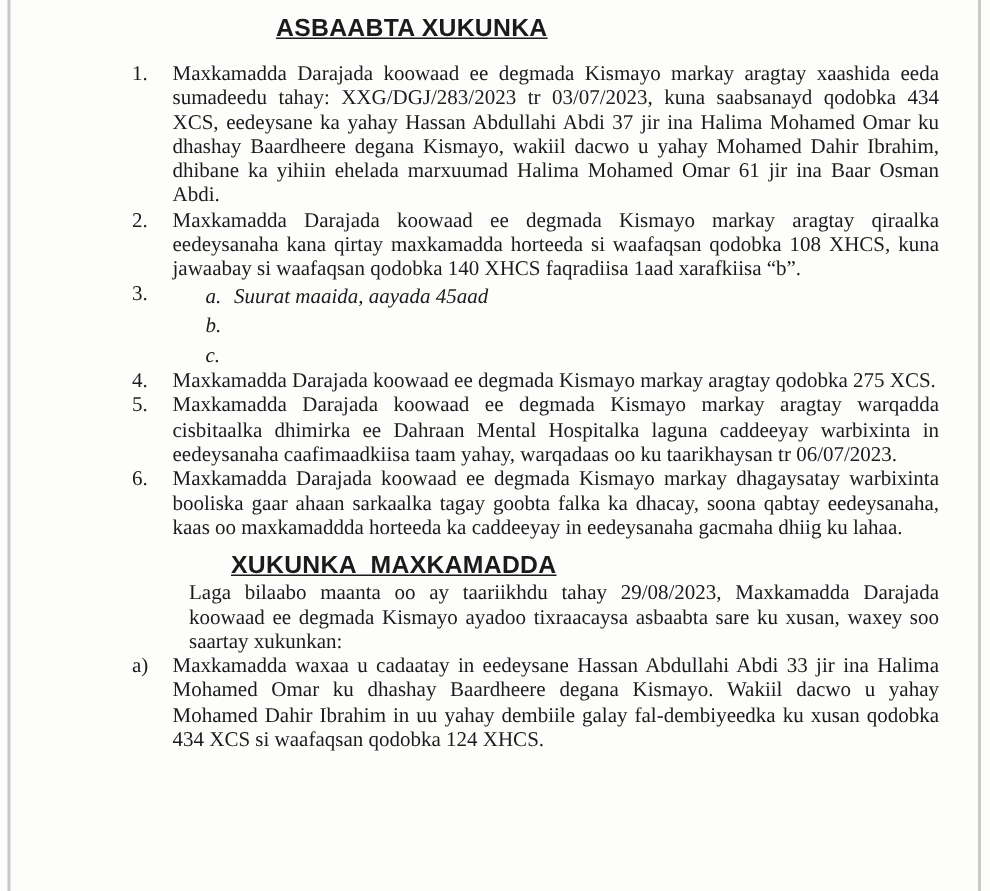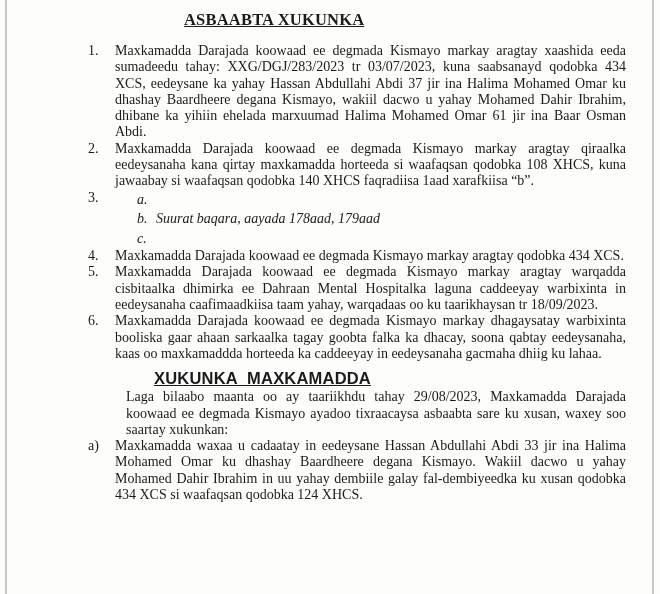--- a/index.html
+++ b/index.html
@@ -23,21 +23,21 @@
   }
 
   .heading {
     font-family: "Liberation Sans", sans-serif;
     font-weight: bold;
     text-decoration: underline;
     font-size: 16.5px;
     letter-spacing: 0.2px;
     white-space: nowrap;
   }
-  .heading.first  { margin: 10px 0 0 96px; font-family: Liberation Serif, serif; }
+  .heading.first  { margin: 10px 0 0 96px; }
   .heading.second { margin: 7px 0 1px 66px; word-spacing: 5px; }
 
   .list { margin-top: 13px; }
 
   .item {
     display: flex;
     font-size: 14px;
     line-height: 16.3px;
   }
   .item .marker { width: 27px; flex: none; }
@@ -82,40 +82,40 @@
       <span class="marker">2.</span>
       <span class="text"><span>Maxkamadda Darajada koowaad ee degmada Kismayo markay aragtay qiraalka eedeysanaha kana qirtay maxkamadda horteeda si waafaqsan qodobka 108 XHCS, kuna jawaabay si waafaqsan qodobka 140 XHCS faqradiisa 1aad xarafkiisa “b”.</span></span>
     </div>
 
     <div class="item">
       <span class="marker">3.</span>
       <span class="text">
         <span class="sub-list" style="display:block">
           <span class="sub-item">
             <span class="marker">a.</span>
+            <span>Suurat maaida, aayada 45aad</span>
           </span>
           <span class="sub-item">
             <span class="marker">b.</span>
-            <span>Suurat baqara, aayada 178aad, 179aad</span>
           </span>
           <span class="sub-item">
             <span class="marker">c.</span>
           </span>
         </span>
       </span>
     </div>
 
     <div class="item">
       <span class="marker">4.</span>
-      <span class="text"><span>Maxkamadda Darajada koowaad ee degmada Kismayo markay aragtay qodobka 434 XCS.</span></span>
+      <span class="text"><span>Maxkamadda Darajada koowaad ee degmada Kismayo markay aragtay qodobka 275 XCS.</span></span>
     </div>
 
     <div class="item">
       <span class="marker">5.</span>
-      <span class="text"><span>Maxkamadda Darajada koowaad ee degmada Kismayo markay aragtay warqadda cisbitaalka dhimirka ee Dahraan Mental Hospitalka laguna caddeeyay warbixinta in eedeysanaha caafimaadkiisa taam yahay, warqadaas oo ku taarikhaysan tr 18/09/2023.</span></span>
+      <span class="text"><span>Maxkamadda Darajada koowaad ee degmada Kismayo markay aragtay warqadda cisbitaalka dhimirka ee Dahraan Mental Hospitalka laguna caddeeyay warbixinta in eedeysanaha caafimaadkiisa taam yahay, warqadaas oo ku taarikhaysan tr 06/07/2023.</span></span>
     </div>
 
     <div class="item">
       <span class="marker">6.</span>
       <span class="text"><span>Maxkamadda Darajada koowaad ee degmada Kismayo markay dhagaysatay warbixinta booliska gaar ahaan sarkaalka tagay goobta falka ka dhacay, soona qabtay eedeysanaha, kaas oo maxkamaddda horteeda ka caddeeyay in eedeysanaha gacmaha dhiig ku lahaa.</span></span>
     </div>
 
   </div>
 
   <div class="heading second">XUKUNKA MAXKAMADDA</div>

